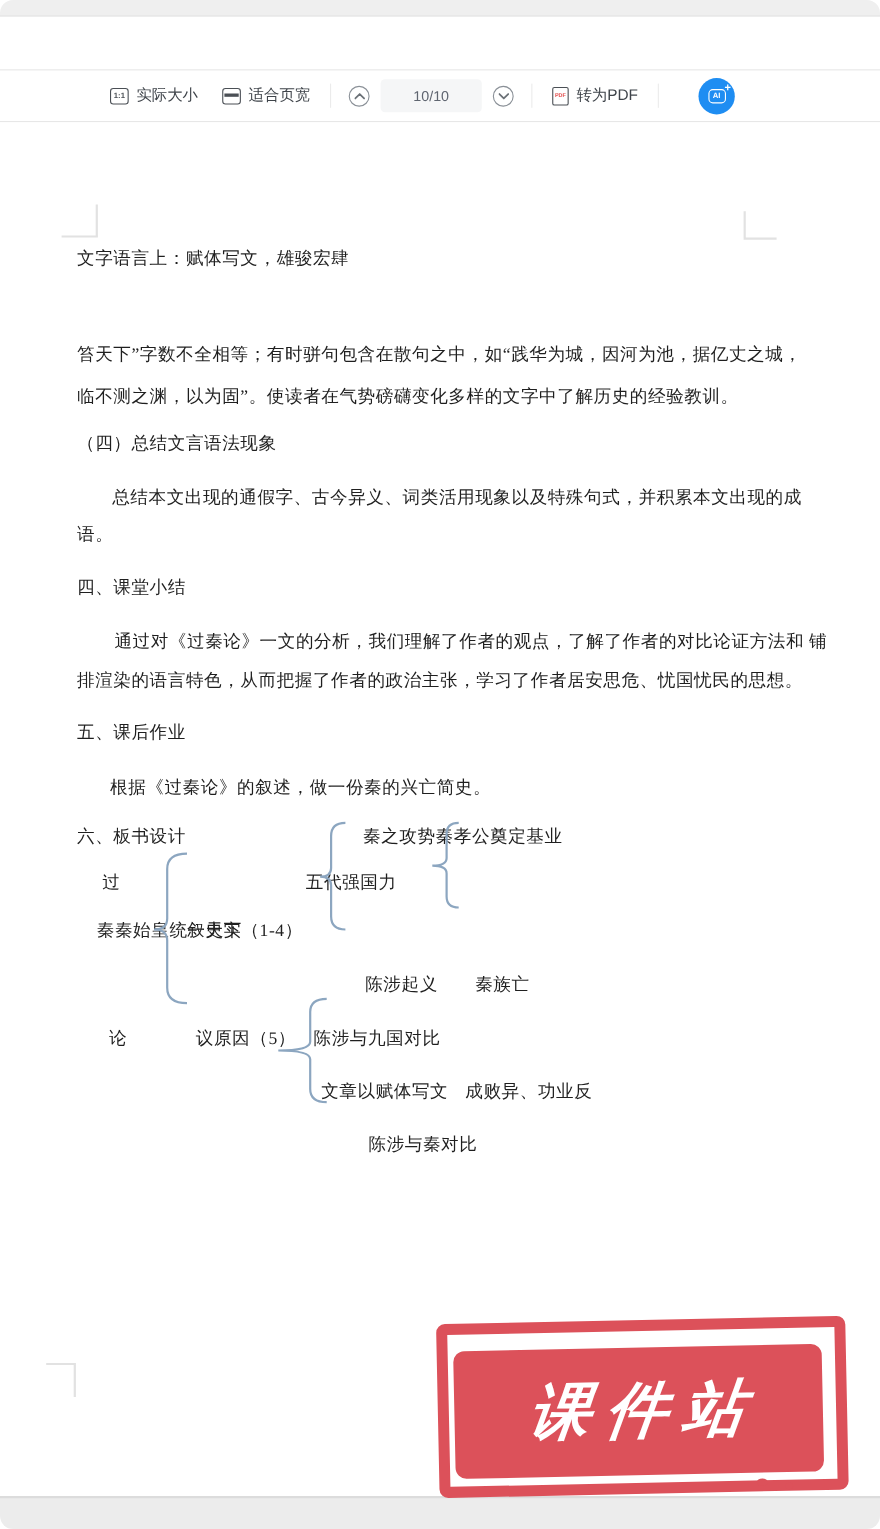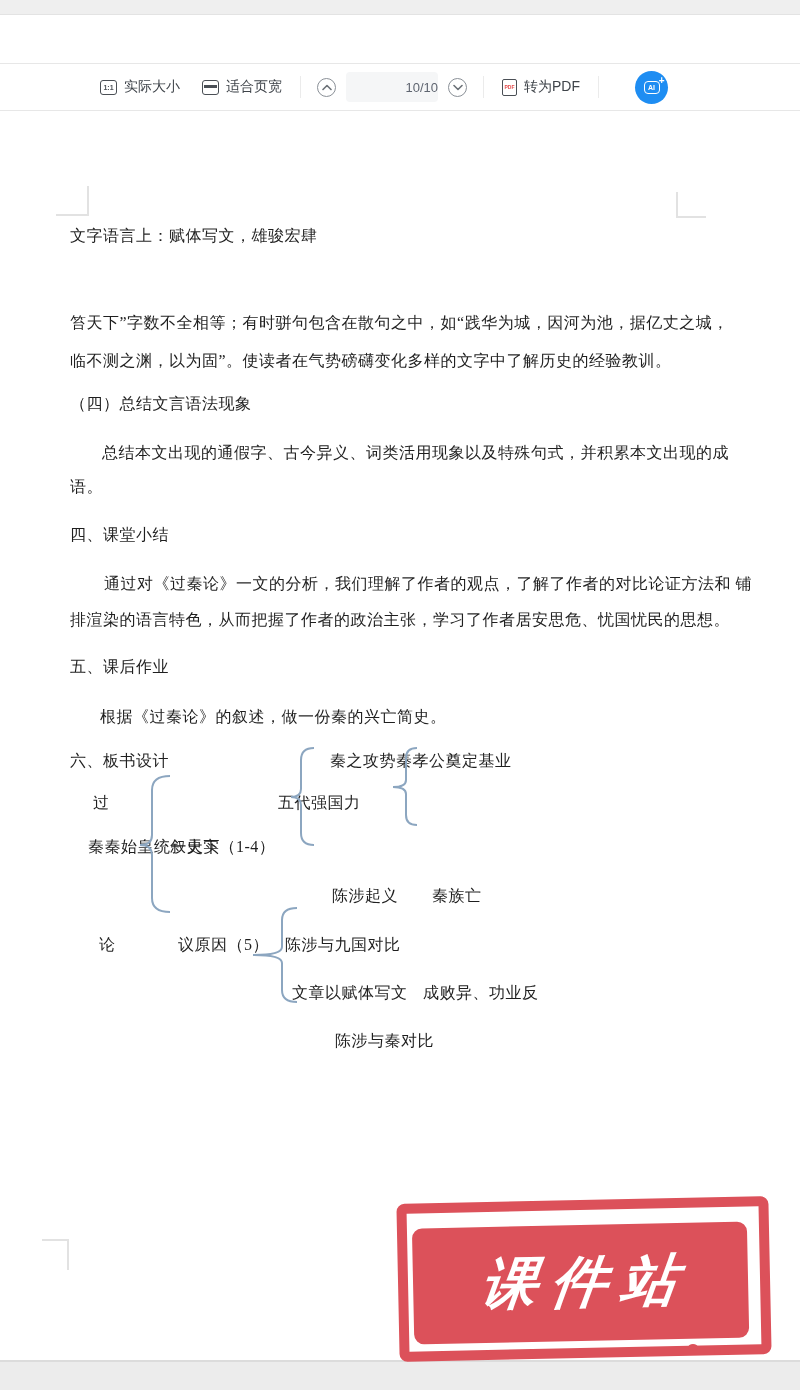--- a/index.html
+++ b/index.html
@@ -1,19 +1,19 @@
 <!DOCTYPE html>
 <html><head>
 <meta charset="utf-8">
 <style>
   * { margin:0; padding:0; box-sizing:border-box; }
   html,body { background:#fff; }
   .viewer {
     position:relative; width:800px; height:1390px; overflow:hidden;
-    background:#fff; font-family:"Liberation Sans","DejaVu Sans",sans-serif;
+    background:#fff; font-family:"Liberation Sans","DejaVu Sans",sans-serif;border-radius:12px;
   }
   
   .top-strip { position:absolute; left:0; top:0; width:800px; height:15px;
     background:#efefef; border-bottom:1px solid #e3e3e3; }
   .title-bar { position:absolute; left:0; top:16px; width:800px; height:47px; background:#fff; }
   .toolbar {
     position:absolute; left:0; top:63px; width:800px; height:48px;
     border-top:1px solid #e7e7e7; border-bottom:1px solid #e7e7e7;
     display:flex; align-items:center; justify-content:center; padding-right:34px;
     background:#fff;
@@ -26,21 +26,21 @@
   .ic-box { display:inline-flex; align-items:center; justify-content:center;
     width:17px; height:15px; border:1.5px solid #4a4f55; border-radius:3px;
     font-size:7px; font-weight:bold; color:#4a4f55; letter-spacing:0; }
   .ic-fit { position:relative; display:inline-block; width:17px; height:15px;
     border:1.5px solid #4a4f55; border-radius:3px; }
   .ic-fit .bar { position:absolute; left:1px; right:1px; top:4.5px; height:3px; background:#4a4f55; }
   .circ-btn { width:19px; height:19px; border-radius:50%; border:1.5px solid #8a9097;
     background:#fff; display:flex; align-items:center; justify-content:center;
     cursor:pointer; padding:0; }
   .page-box { width:92px; height:30px; background:#f5f6f7; border-radius:4px;
-    display:flex; align-items:center; justify-content:flex-end; margin:0 10px;
+    display:flex; align-items:center; justify-content:center; margin:0 10px;
     font-size:13px; color:#5f6570; cursor:text; }
   .ic-pdf { position:relative; display:inline-flex; align-items:center; justify-content:center;
     width:15px; height:17px; border:1.5px solid #4a4f55; border-radius:2px; }
   .ic-pdf i { font-style:normal; font-size:5px; font-weight:bold; color:#e34d4d; }
   .ai-btn { width:33px; height:33px; border-radius:50%; background:#1e8df2; border:none;
     margin-left:20px; position:relative; cursor:pointer; display:flex; align-items:center; justify-content:center; }
   .ai-box { position:relative; width:16px; height:13px; border:1.5px solid #fff; border-radius:4px;
     display:flex; align-items:center; justify-content:center;
     font-size:7px; font-weight:bold; color:#fff; }
   .ai-box .plus { position:absolute; top:-7px; right:-6px; font-style:normal;

